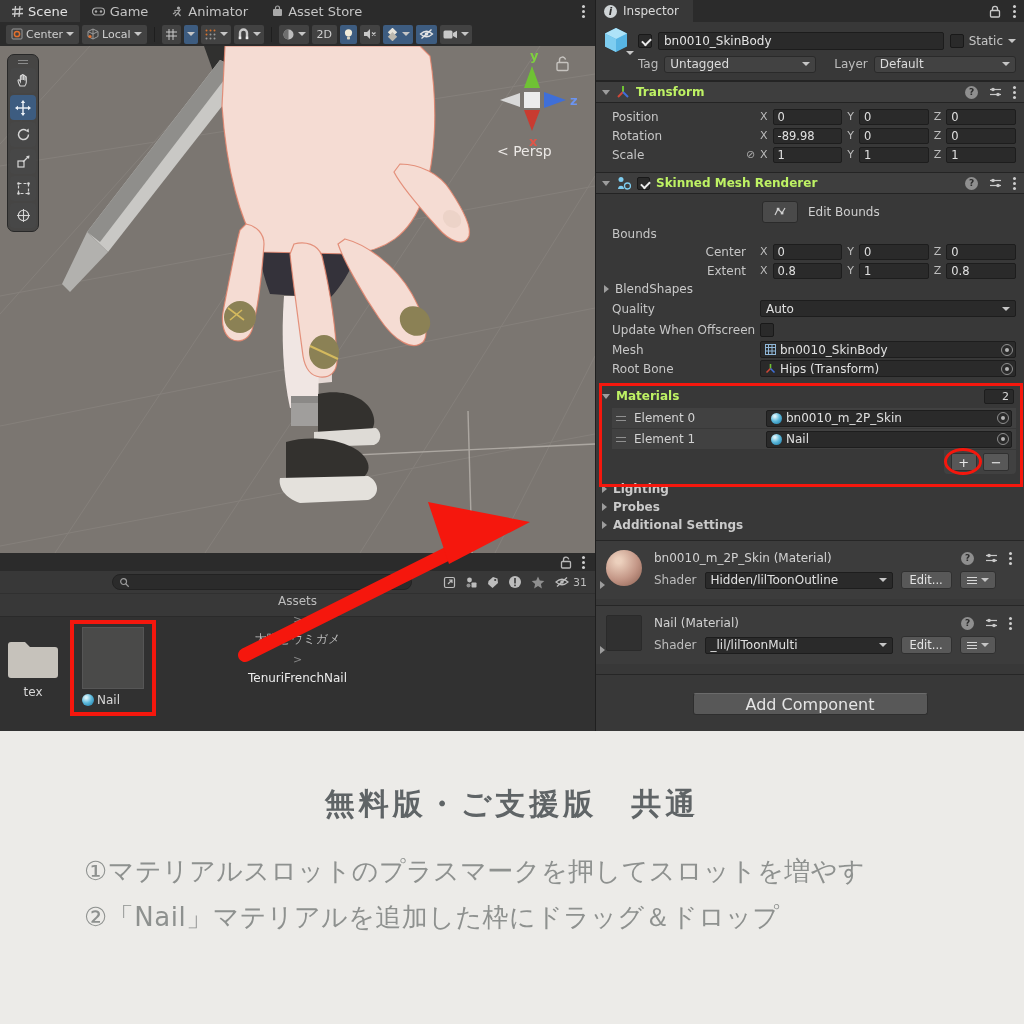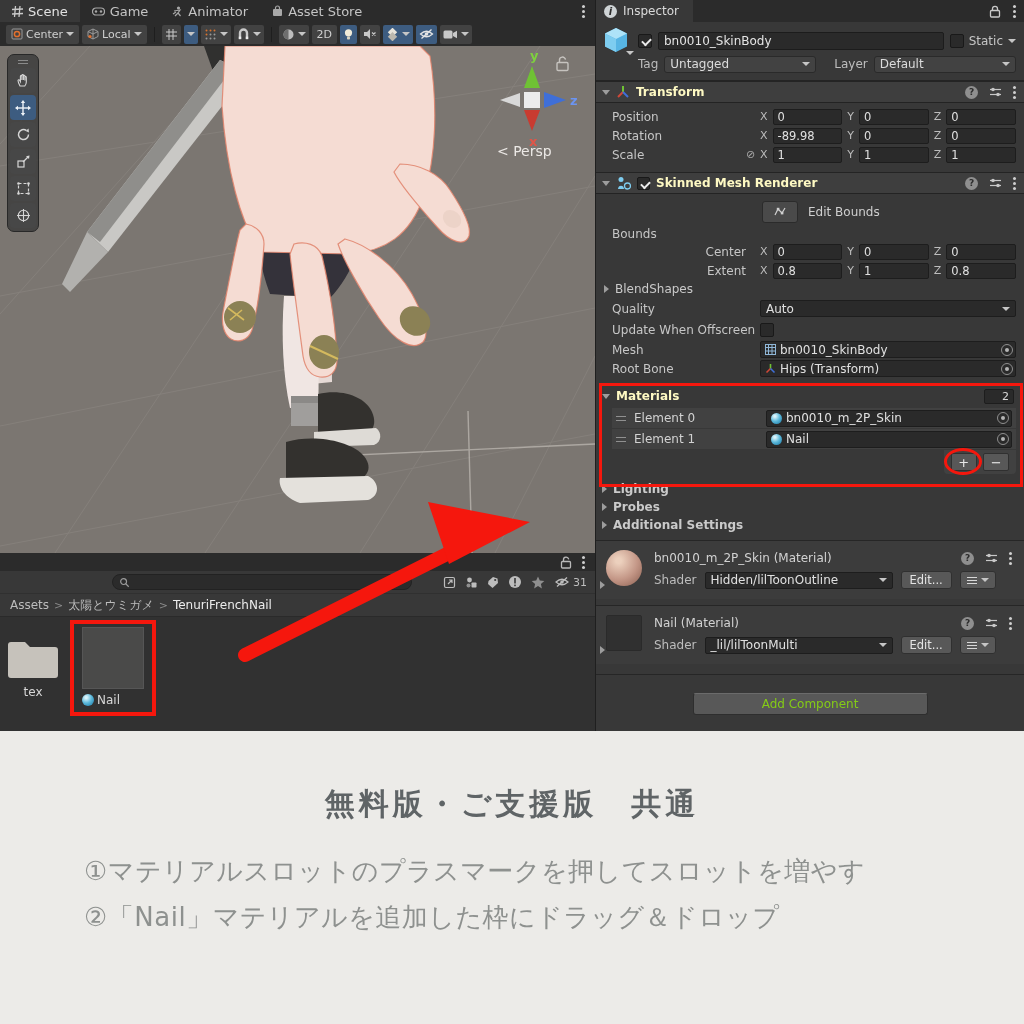--- a/index.html
+++ b/index.html
@@ -28,21 +28,21 @@
   .tp-handle i{display:block;height:1px;background:#8a8a8a;}
   .tpbtn{height:25px;border-radius:4px;display:flex;align-items:center;justify-content:center;background:#474747;}
   .tpbtn.sel{background:#3d5c80;}
 
   
   .project{position:absolute;left:0;top:553px;width:595px;height:178px;background:#383838;}
   .proj-topstrip{height:18px;background:#2b2b2b;display:flex;align-items:center;justify-content:flex-end;gap:10px;padding:0 10px;}
   .searchrow{height:22px;background:#383838;display:flex;align-items:center;padding:0 8px;}
   .searchbox{margin-left:104px;width:300px;height:16px;background:#2b2b2b;border:1px solid #222;border-radius:8px;display:flex;align-items:center;padding:0 6px;gap:4px;}
   .sr-icons{margin-left:auto;display:flex;align-items:center;gap:9px;color:#bdbdbd;font-size:11px;}
-  .crumbrow{height:23px;background:#383838;border-top:1px solid #303030;display:flex;align-items:center;padding:0 10px;font-size:12px;color:#bdbdbd;gap:5px;}
+  .crumbrow{height:23px;background:#383838;border-top:1px solid #303030;display:flex;align-items:center;padding:0 10px;font-size:12px;color:#bdbdbd;gap:5px;flex-direction:column;}
   .crumb-last{color:#ececec;font-weight:normal;}
   .crumb-sep{color:#8a8a8a;font-size:11px;}
   .proj-content{height:115px;background:#313131;border-top:1px solid #2a2a2a;display:flex;align-items:flex-start;padding:8px 0 0 0;gap:4px;}
   .asset{display:flex;flex-direction:column;align-items:center;width:66px;}
   .asset-label{font-size:12px;color:#d7d7d7;margin-top:4px;display:flex;align-items:center;gap:3px;}
   .nail-wrap{position:relative;padding:7px 12px 9px;margin-top:-5px;}
   .redframe{position:absolute;inset:0;border:4px solid #f5170d;pointer-events:none;z-index:20;}
   .thumb{width:62px;height:62px;background:#4a4a49;border:1px solid #565656;}
   .sphere-ico{width:12px;height:12px;border-radius:50%;background:radial-gradient(circle at 35% 30%,#d9f3fb 8%,#5ab7d9 48%,#1d7aa6 95%);display:inline-block;flex:none;}
 
@@ -60,21 +60,21 @@
   .chk{width:14px;height:14px;background:#2a2a2a;border:1px solid #191919;border-radius:2px;flex:none;position:relative;}
   .chk.on::after{content:"";position:absolute;left:3px;top:3px;width:7px;height:4px;border-left:2px solid #eaeaea;border-bottom:2px solid #eaeaea;transform:rotate(-45deg);}
   .namefield{flex:1;height:18px;background:#2a2a2a;border:1px solid #1c1c1c;border-radius:2px;color:#e4e4e4;padding:0 5px;line-height:17px;font-size:12px;}
   .static-grp{display:flex;align-items:center;gap:5px;flex:none;color:#c6c6c6;}
   .tagrow{display:flex;align-items:center;gap:6px;height:20px;padding-left:36px;}
   .ddfield{height:17px;background:#424242;border:1px solid #2a2a2a;border-radius:3px;display:flex;align-items:center;padding:0 5px;color:#dcdcdc;gap:4px;}
   .lblsm{color:#bdbdbd;}
 
   .sep{height:1px;background:#242424;}
   .comp-head{height:22px;background:#3e3e3e;border-top:1px solid #242424;border-bottom:1px solid #232323;display:flex;align-items:center;gap:6px;padding:0 8px 0 6px;}
-  .comp-title{font-weight:bold;color:#fef9c3;flex:none;}
+  .comp-title{font-weight:bold;color:#bef264;flex:none;}
   .head-icons{margin-left:auto;display:flex;align-items:center;gap:11px;}
   .help-ico{width:13px;height:13px;border-radius:50%;background:#8f8f8f;color:#2e2e2e;font-size:9px;font-weight:bold;display:flex;align-items:center;justify-content:center;}
   .tri-d{width:0;height:0;border-left:4px solid transparent;border-right:4px solid transparent;border-top:5px solid #9d9d9d;flex:none;}
   .tri-r{width:0;height:0;border-top:4px solid transparent;border-bottom:4px solid transparent;border-left:5px solid #9d9d9d;flex:none;}
 
   .row{display:flex;align-items:center;height:19px;padding:0 8px 0 16px;}
   .lbl{width:148px;flex:none;color:#c6c6c6;}
   .lbl.sub{text-align:right;padding-right:14px;}
   .vec{display:flex;flex:1;gap:5px;align-items:center;min-width:0;}
   .axl{color:#bdbdbd;font-size:11px;flex:none;}
@@ -114,21 +114,21 @@
   .matname .head-icons{margin-left:auto;margin-right:4px;}
   .shaderrow{display:flex;align-items:center;gap:8px;height:22px;}
   .mat-fold{position:absolute;left:4px;top:40px;}
   .shader-dd{width:188px;flex:none;}
   .editbtn{height:18px;background:#585858;border:1px solid #303030;border-radius:3px;color:#e4e4e4;padding:0 8px;display:flex;align-items:center;font-size:11.5px;}
   .listbtn{height:18px;background:#585858;border:1px solid #303030;border-radius:3px;color:#e4e4e4;padding:0 6px;display:flex;align-items:center;gap:4px;}
   .hlines{width:10px;height:7px;border-top:1.5px solid #d8d8d8;border-bottom:1.5px solid #d8d8d8;position:relative;}
   .hlines::after{content:"";position:absolute;left:0;top:2.2px;width:10px;height:1.5px;background:#d8d8d8;}
 
   .addcomp-area{border-top:1px solid #262626;margin-top:10px;padding-top:18px;display:flex;justify-content:center;}
-  .addcomp{width:235px;height:22px;background:#585858;border:1px solid #2e2e2e;border-top-color:#6b6b6b;border-radius:3px;color:#84cc16;display:flex;align-items:center;justify-content:center;font-size:12px;}
+  .addcomp{width:235px;height:22px;background:#585858;border:1px solid #2e2e2e;border-top-color:#6b6b6b;border-radius:3px;color:#e5e5e5;display:flex;align-items:center;justify-content:center;font-size:16px;}
 
   
   .caption{position:absolute;left:0;top:731px;width:1024px;height:293px;background:#ecebe8;}
   .cap-title{margin-top:53px;text-align:center;font-size:30px;font-weight:bold;color:#5f6466;letter-spacing:4px;}
   .cap-line{margin:0 0 0 84px;font-size:26px;color:#8e918f;letter-spacing:0.5px;}
   .cap-line.l1{margin-top:29px;}
   .cap-line.l2{margin-top:11px;}
 
   .arrow-overlay{position:absolute;left:215px;top:488px;width:330px;height:195px;z-index:40;pointer-events:none;}
 </style>

